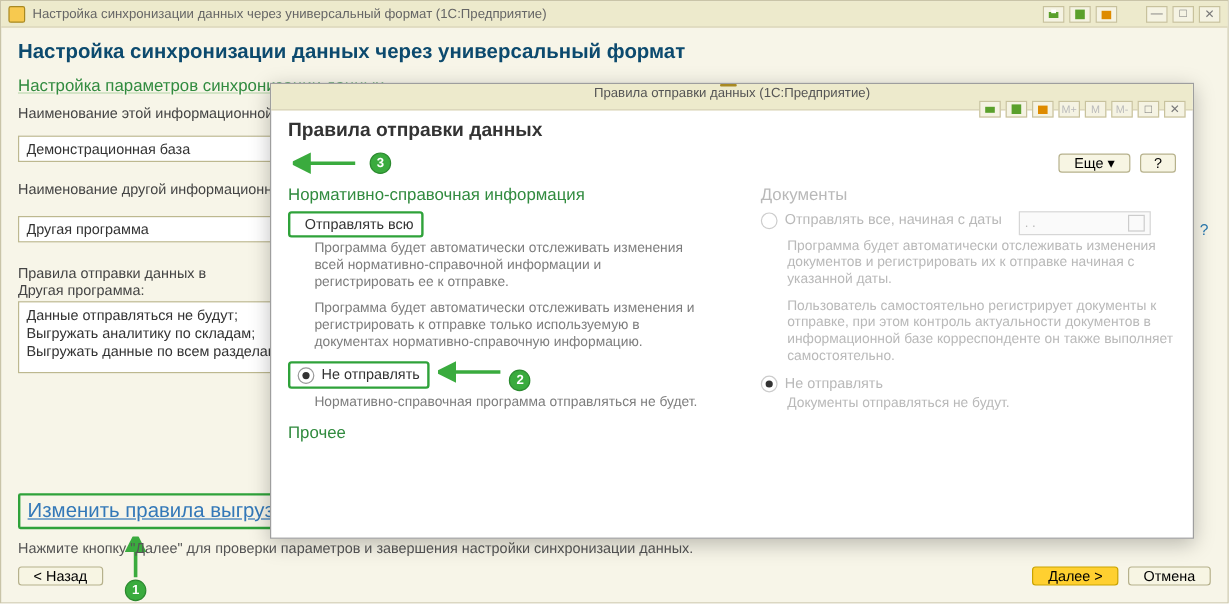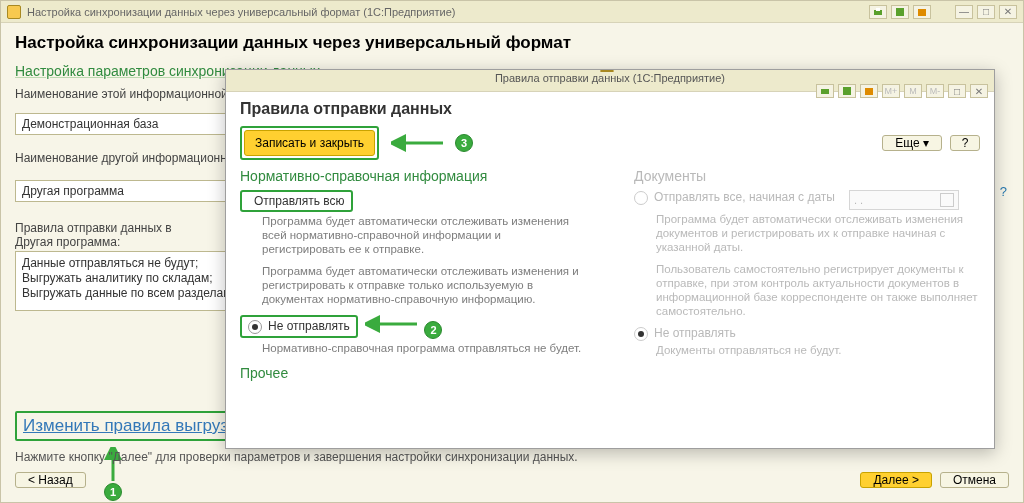--- a/index.html
+++ b/index.html
@@ -9,21 +9,21 @@
   
   .titlebar { height:22px; background:#edeacc; border-bottom:1px solid #d7d3b8; display:flex; align-items:center; padding:0 6px; font-size:11px; color:#666;}
   .tb-icon { width:14px; height:14px; background:#f7c94f; border:1px solid #a88922; border-radius:2px; margin-right:6px;}
   .tb-right { margin-left:auto; display:flex; gap:4px; align-items:center;}
   .tb-btn { width:18px; height:14px; border:1px solid #c8c29d; background:#f5f3e3; display:flex; align-items:center; justify-content:center; font-size:10px; color:#777;}
   .tb-btn svg { width:10px; height:10px;}
   .green-ic { fill:#5aa02c;}
   .orange-ic{ fill:#de8b00;}
 
   .page { padding:10px 14px 0 14px; }
-  .h1 { font-size:17px; font-weight:bold; color:#000000; margin-bottom:10px;}
+  .h1 { font-size:17px; font-weight:bold; color:#0c4a6e; margin-bottom:10px;}
   .h2 { font-size:14px; color:#318b3f; margin-bottom:8px; text-decoration:underline; text-decoration-color:#bdd9b0;}
   .row { display:flex; align-items:center; gap:8px;}
   .lbl { color:#444; font-size:12px;}
   .inp { height:22px; border:1px solid #bdb88f; background:#fff; padding:2px 6px; font-size:12px; color:#333;}
   .inp-wide { width:255px;}
   .inp-sm { width:32px; text-align:left;}
   .prefix-col { width:64px; margin-left:auto; }
   .prefix-lbl { font-size:11px; color:#555; text-align:left;}
   .qmark { color:#2a7ab0; margin-left:6px; font-size:13px;}
   .box-hl { border:2px solid #2fa23a; border-radius:2px; padding:1px;}
@@ -189,23 +189,20 @@
         <span class="tb-btn" style="color:#bbb;font-size:9px">M-</span>
         <span class="tb-btn">□</span>
         <span class="tb-btn">✕</span>
       </div>
     </div>
 
     <div class="m-body">
       <div class="m-h1">Правила отправки данных</div>
 
       <div class="m-toolbar">
-        <span class="save-wrap">
-          <button class="save-btn">Записать и закрыть</button>
-        </span>
         <span class="h-arrow">
           <svg width="56" height="20">
               <defs>
                 <marker id="ah3" markerWidth="6" markerHeight="6" refX="3" refY="3" orient="auto">
                   <path d="M0,0 L6,3 L0,6 Z" fill="#3aab3e"></path>
                 </marker>
               </defs>
               <line x1="52" y1="10" x2="6" y2="10" stroke="#3aab3e" stroke-width="3" marker-end="url(#ah3)"></line>
             </svg>
         </span>

